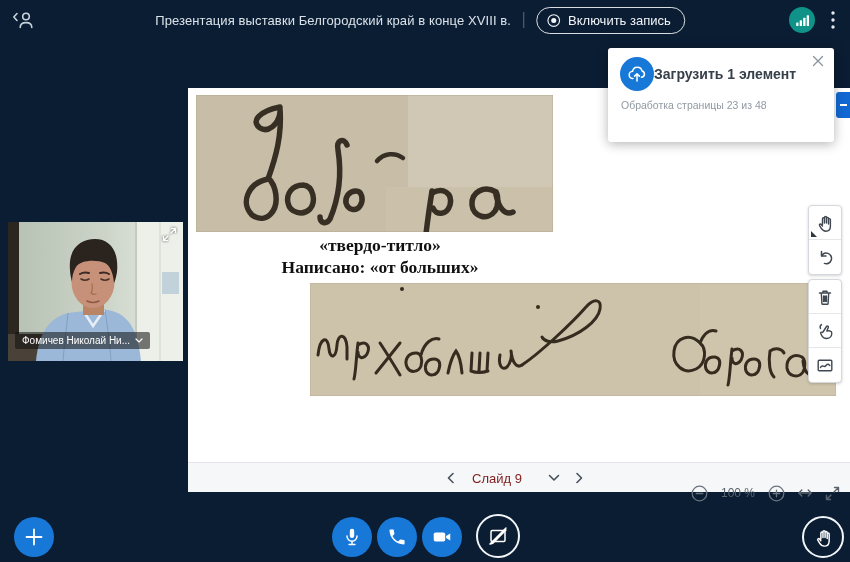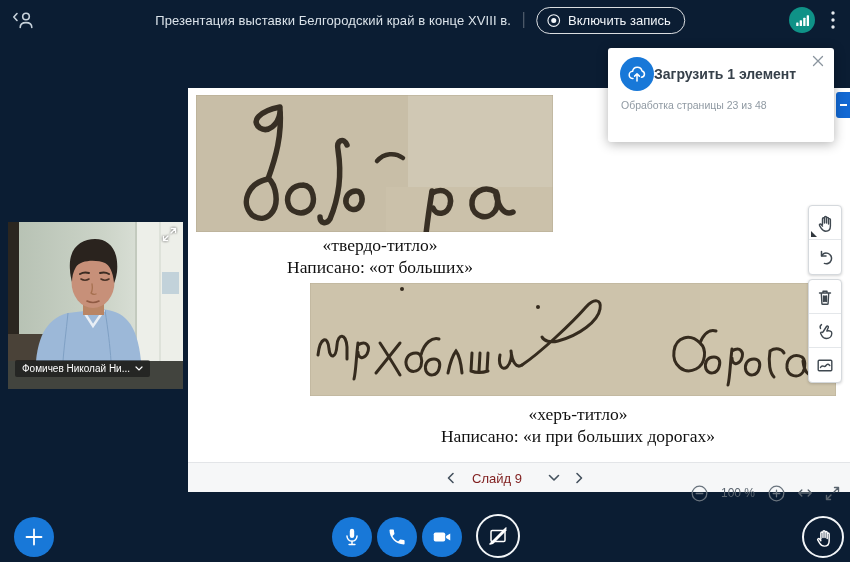--- a/index.html
+++ b/index.html
@@ -16,21 +16,21 @@
   .record-pill { display:flex; align-items:center; gap:7px; border:1px solid rgba(255,255,255,.85); border-radius:15px; height:27px; padding:0 13px 0 9px; color:#f2f6fa; font-size:13px; }
   .topbar-right { position:absolute; right:8px; top:0; height:40px; display:flex; align-items:center; gap:9px; }
   .conn-btn { width:26px; height:26px; border-radius:50%; background:#0f9287; display:flex; align-items:center; justify-content:center; }
   .kebab-btn { width:18px; height:26px; display:flex; align-items:center; justify-content:center; }
 
   
   .slide-panel { position:absolute; left:188px; top:88px; width:662px; height:404px; background:#ffffff; }
   .ms { position:absolute; }
   .ms-top { left:8px; top:7px; width:357px; height:137px; }
   .ms-bottom { left:122px; top:195px; width:526px; height:113px; }
-  .caption { position:absolute; text-align:center; font-family:"Liberation Serif", serif; font-weight:normal; color:#101010; font-size:17.5px; line-height:22px; }
+  .caption { position:absolute; text-align:center; font-family:"Liberation Serif", serif; font-weight:bold; color:#101010; font-size:17.5px; line-height:22px; }
   .cap-top { left:42px; top:146px; width:300px; }
   .cap-bottom { left:210px; top:315px; width:360px; }
 
   .slide-footer { position:absolute; left:0; bottom:0; width:662px; height:30px; background:#f6f7f8; border-top:1px solid #e3e5e8; }
   .nav-group { position:absolute; left:256px; top:0; height:30px; display:flex; align-items:center; }
   .zoom-group { position:absolute; right:10px; top:0; height:30px; display:flex; align-items:center;margin-top:15px; }
   .sf-btn { display:flex; align-items:center; justify-content:center; height:30px; }
   .slide-label { font-size:13px; color:#7f1d1d; margin-left:14px; }
   .dd-btn { margin-left:26px; }
   .next-btn { margin-left:12px; }
@@ -51,21 +51,21 @@
   .uc-circle { width:34px; height:34px; border-radius:50%; background:#1878d8; display:flex; align-items:center; justify-content:center; flex:none; }
   .uc-title { font-size:14px; font-weight:bold; color:#36404a; }
   .uc-file { display:flex; align-items:center; padding:1px 12px 0 13px; }
   .uc-name { font-size:13px; color:#3a434c; margin-left:8px; }
   .uc-spinner { width:17px; height:17px; border:2px solid #e3e7ea; border-top-color:#cfd5da; border-radius:50%; margin-left:auto; flex:none; }
   .uc-progress { font-size:10.5px; color:#909aa3; padding:3px 0 0 13px; }
   .blue-tab { position:absolute; left:836px; top:92px; width:14px; height:26px; background:#1268d3; border-radius:3px 0 0 3px; display:flex; align-items:center; justify-content:center; z-index:4; }
   .blue-tab .dash { width:7px; height:2px; background:#fff; }
 
   
-  .video-tile { position:absolute; left:8px; top:222px; width:175px; height:167px; background:#42443e; }
+  .video-tile { position:absolute; left:8px; top:222px; width:175px; height:139px; background:#42443e; }
   .video-tile svg.webcam { display:block; }
   .tile-expand { position:absolute; top:4px; right:5px; width:16px; height:16px; filter:drop-shadow(0 0 1px rgba(0,0,0,.7)); }
   .name-label { position:absolute; left:7px; bottom:12px; display:flex; align-items:center; gap:5px; background:rgba(15,15,15,.55); color:#fff; font-size:10px; padding:3px 7px; border-radius:2px; }
 
   
   .round-btn { position:absolute; border-radius:50%; display:flex; align-items:center; justify-content:center; }
   .blue-circle { width:40px; height:40px; background:#1878d8; }
   .ring { background:transparent; border:2.5px solid #f2f5f8; }
   .plus-btn { left:14px; top:517px; }
   .mic-btn { left:332px; top:517px; }
@@ -167,24 +167,20 @@
         <path d="M404,74 C397,74 394,80 396,86 C399,92 407,91 409,84 C411,78 409,74 404,74"></path>
         <path d="M422,66 C420,82 420,94 418,102 M422,68 C430,63 435,69 431,77 C427,83 422,81 422,75"></path>
         <path d="M444,76 C437,76 434,82 436,88 C439,94 447,93 449,86 C451,80 449,76 444,76"></path>
         <path d="M460,68 C458,80 460,90 464,94 M460,68 C466,64 472,66 474,70"></path>
         <path d="M492,74 C484,70 476,75 477,85 C478,93 488,96 493,89 C496,84 495,76 492,74 M493,78 C494,88 498,94 504,91"></path>
         <path d="M504,91 C514,74 522,52 514,44 C508,38 500,48 506,58 C510,64 516,62 518,56"></path>
       </g>
     </svg>
   </div>
 
-  <div class="caption cap-bottom">
-    <div>«херъ-титло»</div>
-    <div>Написано: «и при больших дорогах»</div>
-  </div>
 
   <footer class="slide-footer">
     <div class="nav-group">
       <button class="sf-btn">
         <svg width="14" height="14" viewBox="0 0 14 14" fill="none" stroke="#45525e" stroke-width="1.6" stroke-linecap="round" stroke-linejoin="round">
             <path d="M9 2.5 L4.5 7 L9 11.5"></path>
           </svg>
       </button>
       <span class="slide-label">Слайд 9</span>
       <button class="sf-btn dd-btn">

